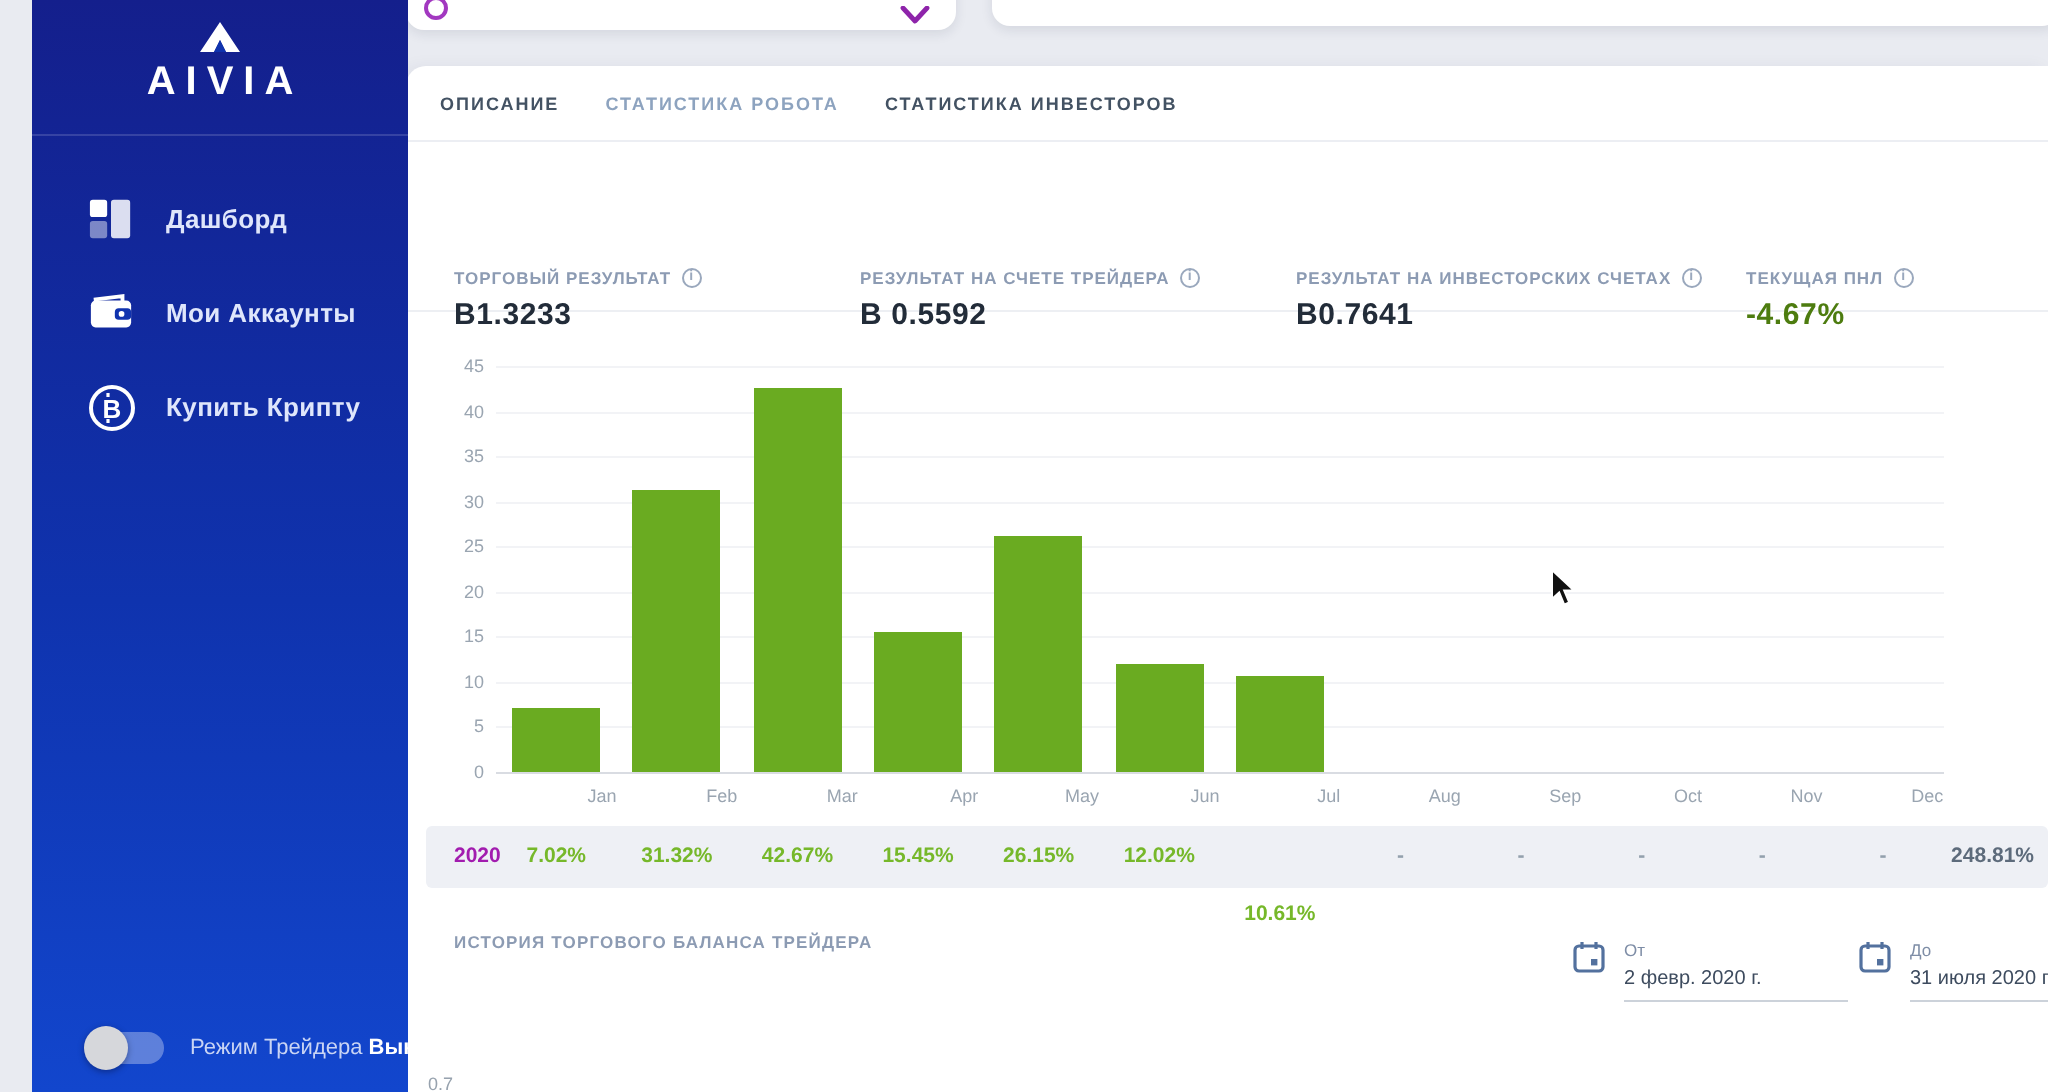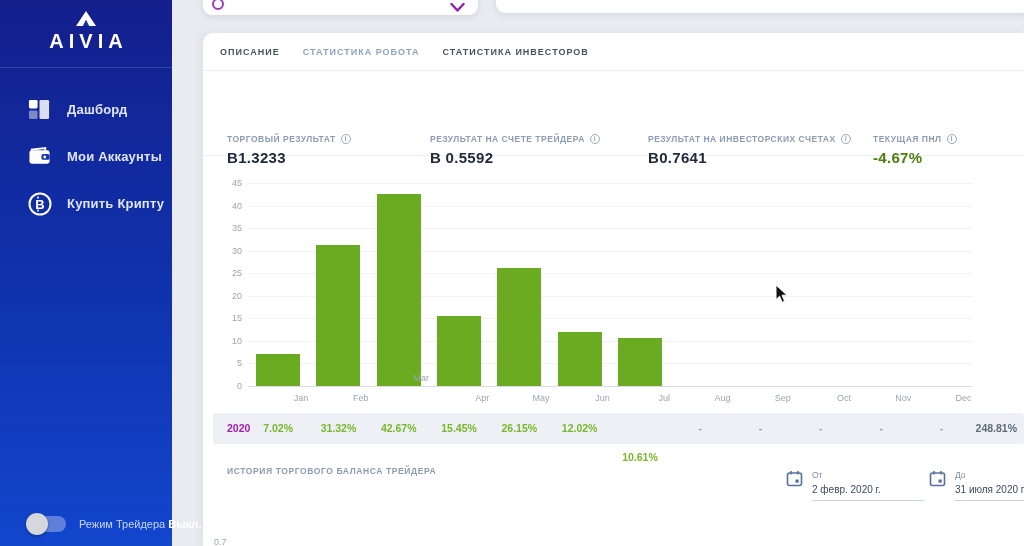--- a/index.html
+++ b/index.html
@@ -6,21 +6,21 @@
   html,body { width:1024px; height:546px; overflow:hidden; }
   body {
     position:relative;
     font-family:"Liberation Sans","DejaVu Sans",sans-serif;
     background:#e9ebf1;
     -webkit-font-smoothing:antialiased;
   }
 
   
   .sidebar {
-    position:absolute; left:0; top:0; width:172px; height:546px;
+    position:absolute; left:16px; top:0; width:188px; height:546px;
     background:linear-gradient(180deg,#141f8c 0%,#0f33ae 55%,#1246cd 100%);
     z-index:5;
   }
   .logo { position:absolute; top:10px; left:0; right:0; text-align:center; color:#fff; }
   .logo svg { display:block; margin:0 auto 2px; }
   .logo-text { font-size:20px; font-weight:700; letter-spacing:5px; padding-left:5px; }
   .sidebar-divider { position:absolute; top:67px; left:0; right:0; height:1px; background:rgba(255,255,255,.15); }
   .menu { position:absolute; top:86px; left:0; right:0; }
   .menu-item { display:flex; align-items:center; gap:15px; padding:11px 10px 11px 27px; cursor:pointer; }
   .menu-item .mi-icon { width:25px; height:25px; flex:0 0 25px; display:flex; align-items:center; justify-content:center; }
@@ -190,21 +190,21 @@
     <div class="ytick" style="left: 210px; top: 268.222px;">25</div>
     <div class="ytick" style="left: 210px; top: 245.667px;">30</div>
     <div class="ytick" style="left: 210px; top: 223.111px;">35</div>
     <div class="ytick" style="left: 210px; top: 200.556px;">40</div>
     <div class="ytick" style="left: 210px; top: 178px;">45</div>
     <div class="bar" style="left: 256.15px; width: 44px; top: 354.332px; height: 31.668px; background: rgb(106, 171, 33);"></div>
     <div class="month-label" style="left: 248px; width: 60.3px; top: 393px;">Jan</div>
     <div class="bar" style="left: 316.45px; width: 44px; top: 244.712px; height: 141.288px; background: rgb(106, 171, 33);"></div>
     <div class="month-label" style="left: 308.3px; width: 60.3px; top: 393px;">Feb</div>
     <div class="bar" style="left: 376.75px; width: 44px; top: 193.511px; height: 192.489px; background: rgb(106, 171, 33);"></div>
-    <div class="month-label" style="left: 368.6px; width: 60.3px; top: 373px;">Mar</div>
+    <div class="month-label" style="left: 368.6px; width: 60.3px; top: 393px;">Mar</div>
     <div class="bar" style="left: 437.05px; width: 44px; top: 316.303px; height: 69.6967px; background: rgb(106, 171, 33);"></div>
     <div class="month-label" style="left: 428.9px; width: 60.3px; top: 393px;">Apr</div>
     <div class="bar" style="left: 497.35px; width: 44px; top: 268.034px; height: 117.966px; background: rgb(106, 171, 33);"></div>
     <div class="month-label" style="left: 489.2px; width: 60.3px; top: 393px;">May</div>
     <div class="bar" style="left: 557.65px; width: 44px; top: 331.776px; height: 54.2236px; background: rgb(106, 171, 33);"></div>
     <div class="month-label" style="left: 549.5px; width: 60.3px; top: 393px;">Jun</div>
     <div class="bar" style="left: 617.95px; width: 44px; top: 338.137px; height: 47.8629px; background: rgb(106, 171, 33);"></div>
     <div class="month-label" style="left: 609.8px; width: 60.3px; top: 393px;">Jul</div>
     <div class="month-label" style="left: 670.1px; width: 60.3px; top: 393px;">Aug</div>
     <div class="month-label" style="left: 730.4px; width: 60.3px; top: 393px;">Sep</div>

